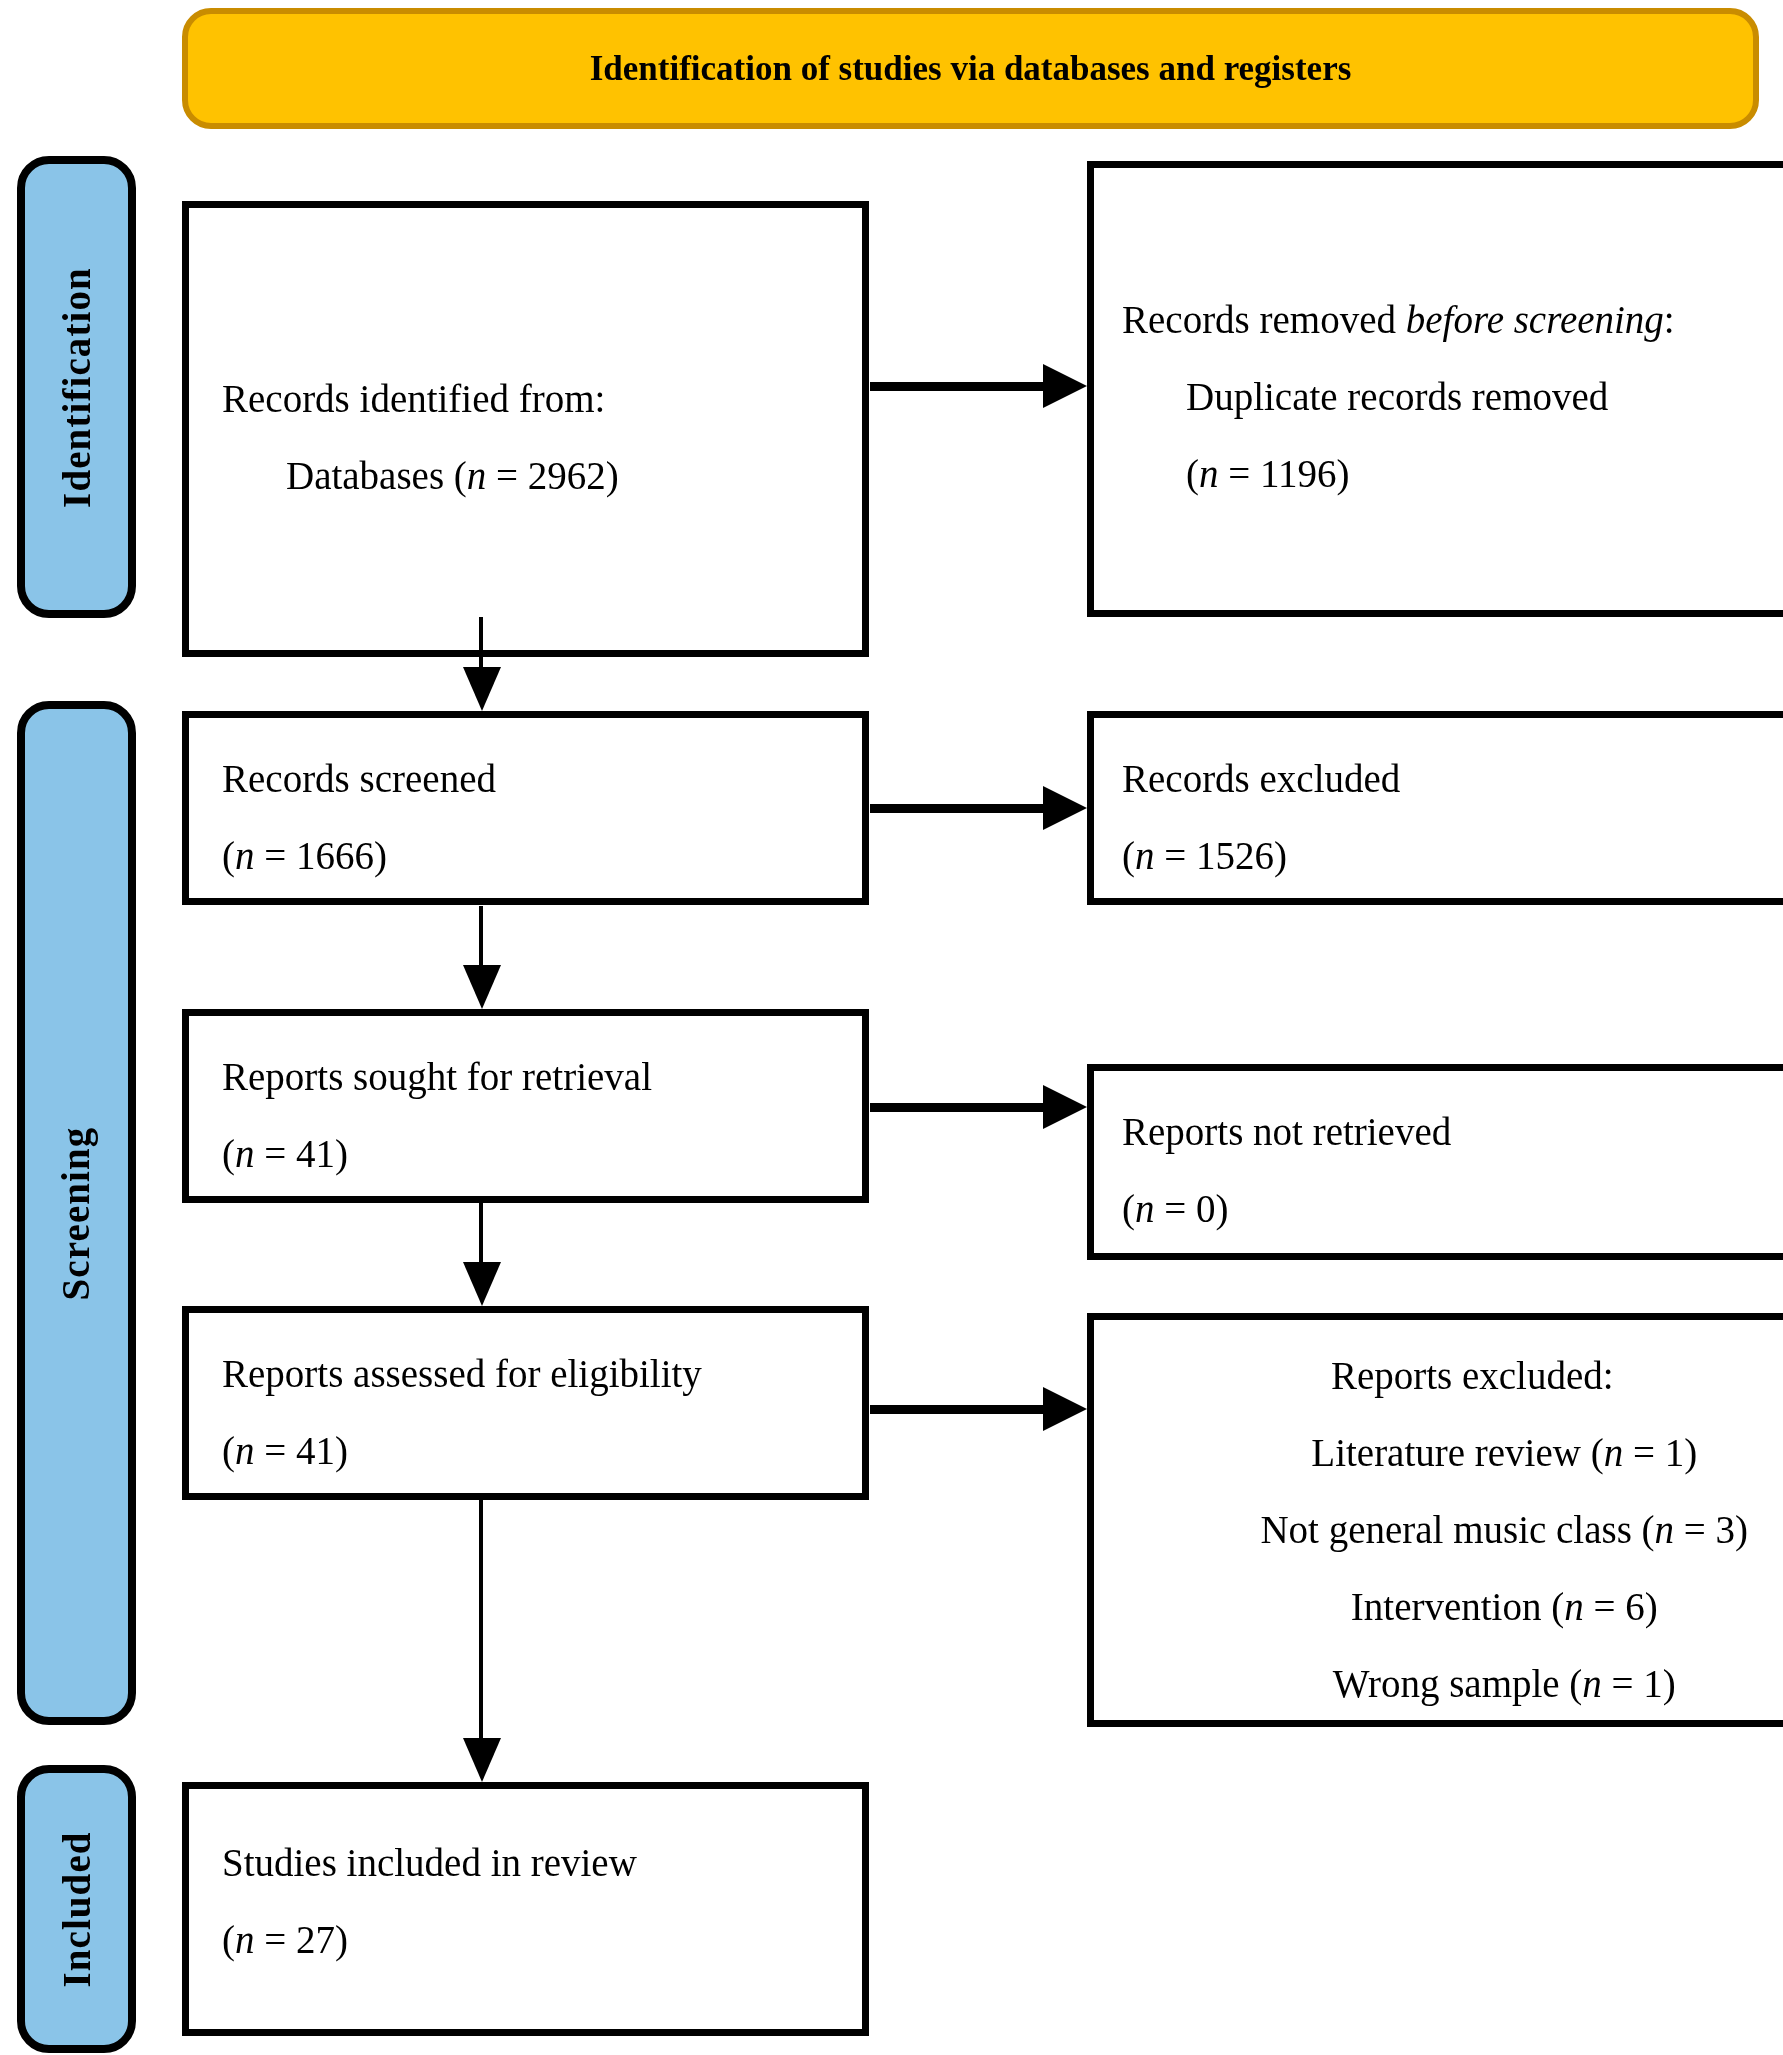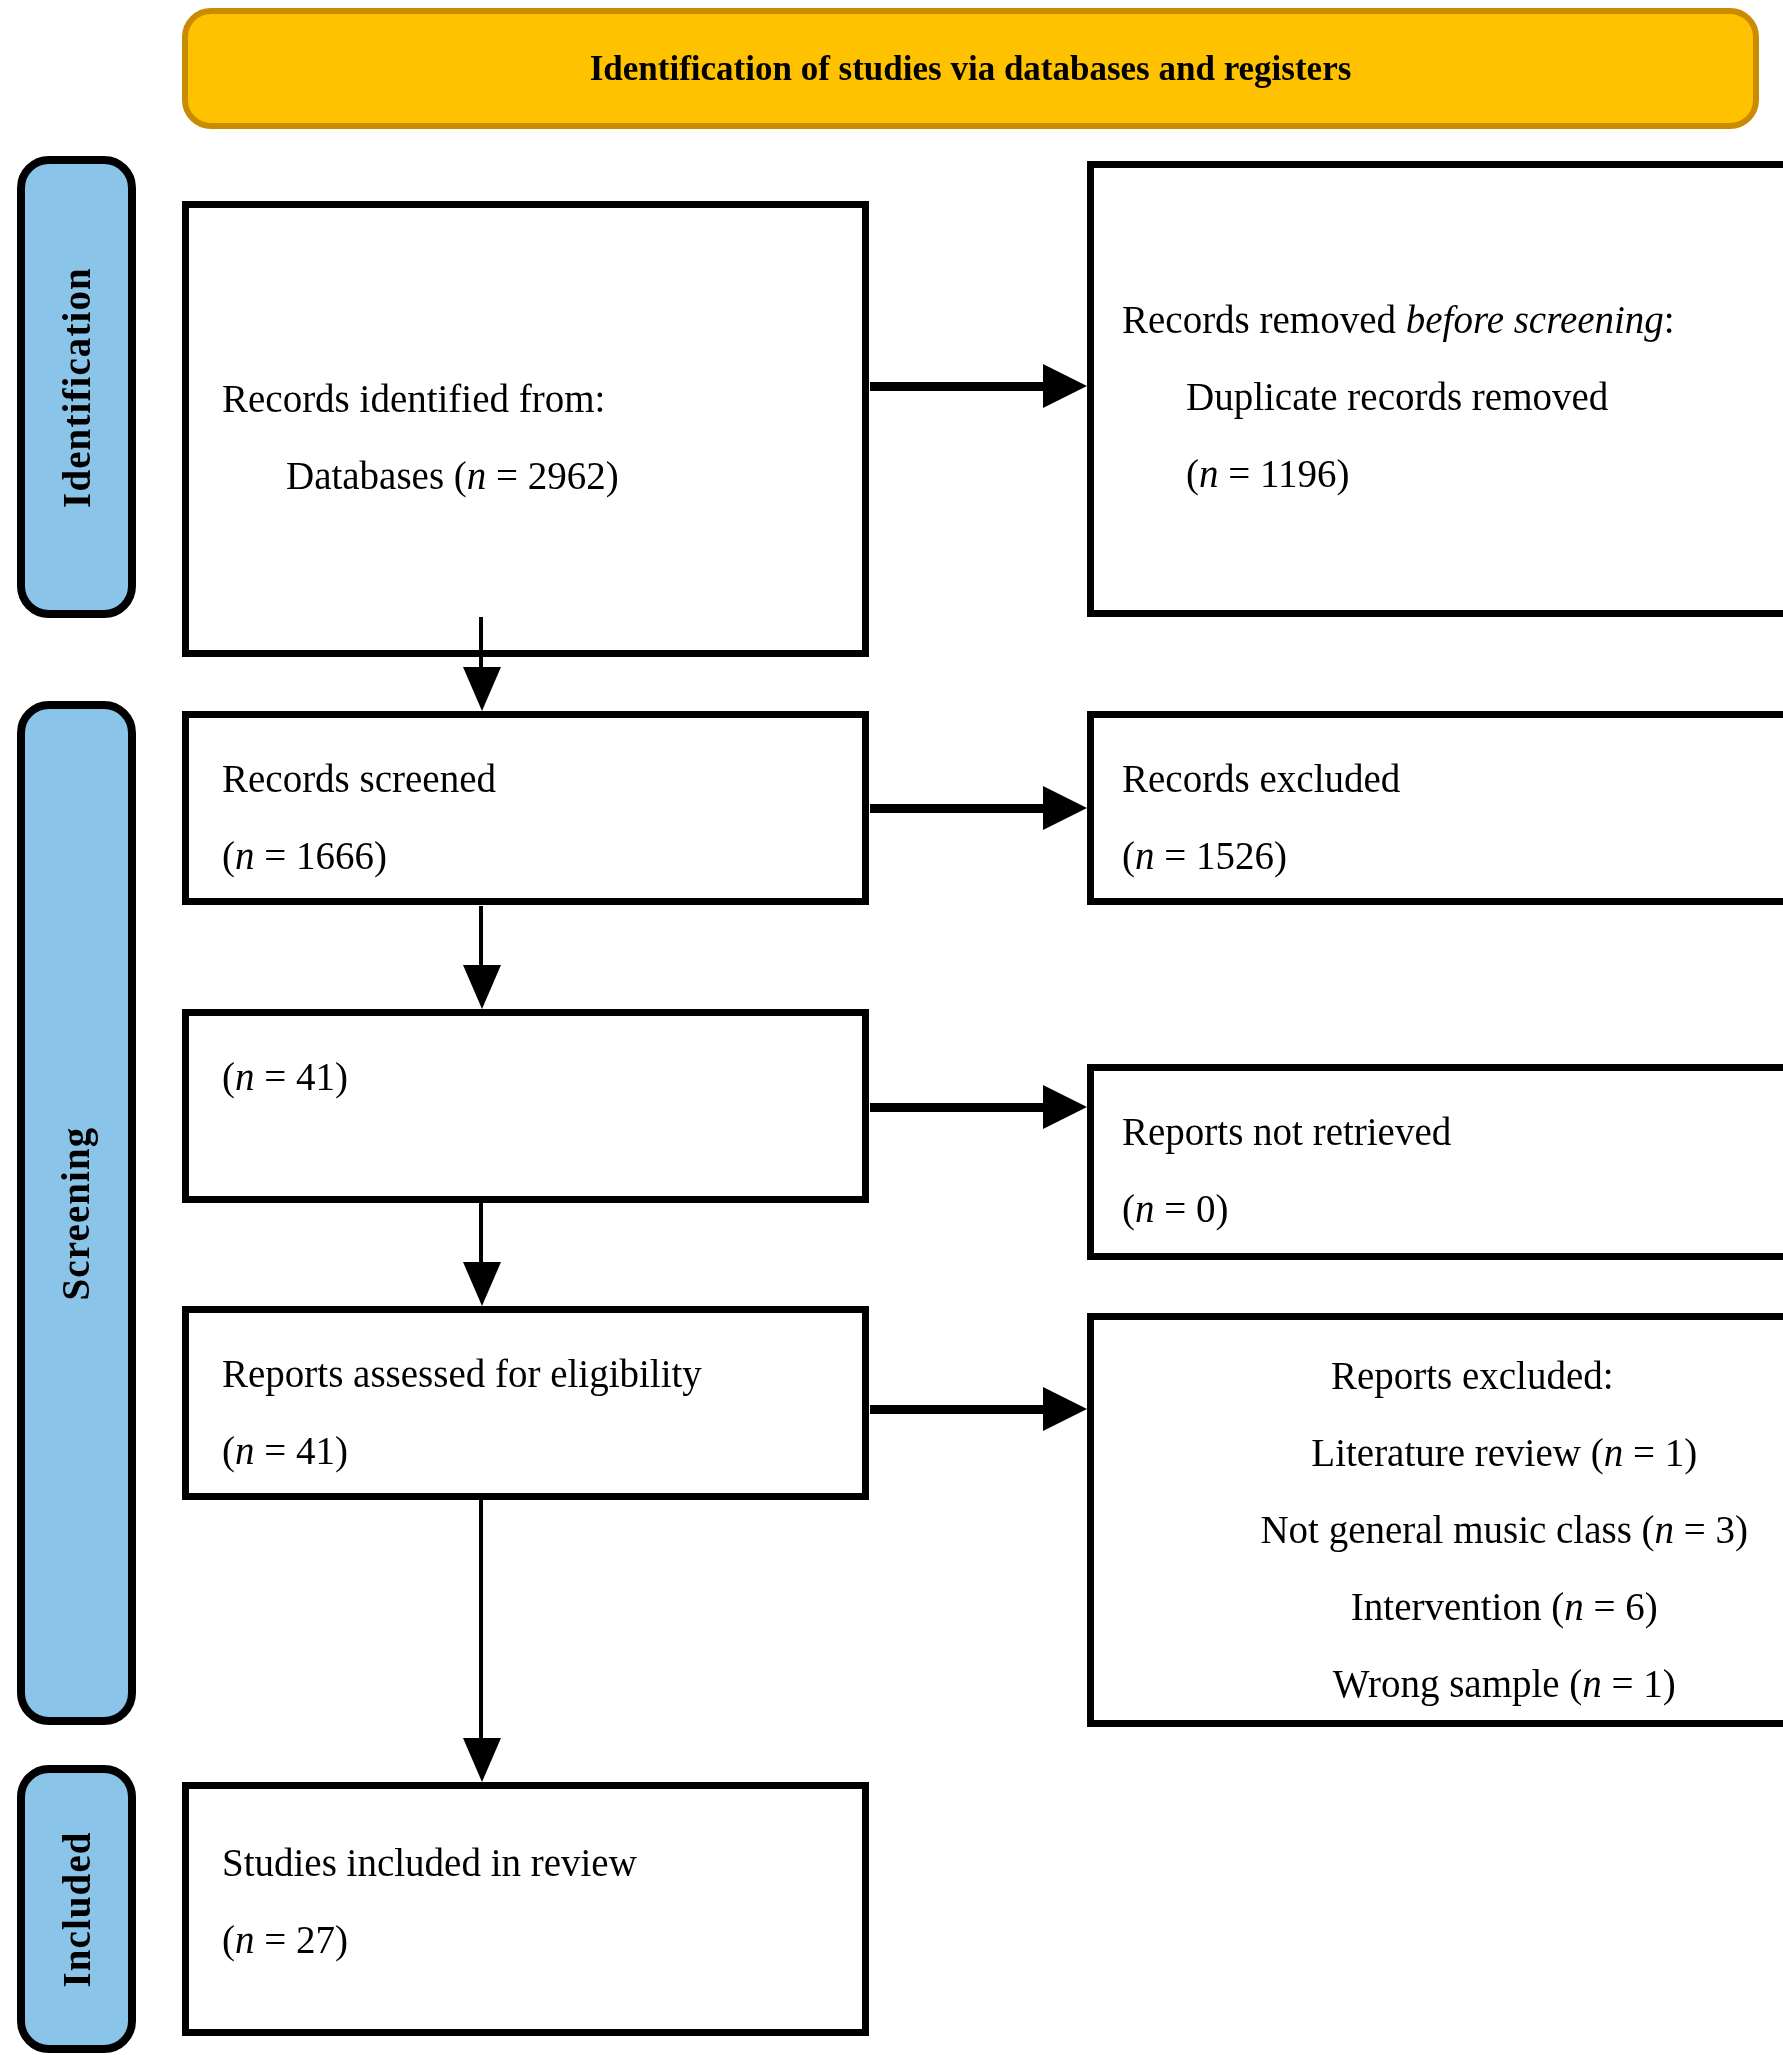--- a/index.html
+++ b/index.html
@@ -92,20 +92,21 @@
   </div>
 <div class="fbox col-left" id="box-records-screened">
     <div class="box-line"><span class="seg">Records screened</span></div>
     <div class="box-line"><span class="seg">(</span><span class="seg italic">n</span><span class="seg"> = 1666)</span></div>
   </div>
 <div class="fbox col-right" id="box-records-excluded">
     <div class="box-line"><span class="seg">Records excluded</span></div>
     <div class="box-line"><span class="seg">(</span><span class="seg italic">n</span><span class="seg"> = 1526)</span></div>
   </div>
 <div class="fbox col-left" id="box-reports-sought">
+    <div class="box-line"><span class="seg">Reports sought for retrieval</span></div>
     <div class="box-line"><span class="seg">(</span><span class="seg italic">n</span><span class="seg"> = 41)</span></div>
   </div>
 <div class="fbox col-right" id="box-reports-not-retrieved">
     <div class="box-line"><span class="seg">Reports not retrieved</span></div>
     <div class="box-line"><span class="seg">(</span><span class="seg italic">n</span><span class="seg"> = 0)</span></div>
   </div>
 <div class="fbox col-left" id="box-reports-assessed">
     <div class="box-line"><span class="seg">Reports assessed for eligibility</span></div>
     <div class="box-line"><span class="seg">(</span><span class="seg italic">n</span><span class="seg"> = 41)</span></div>
   </div>

